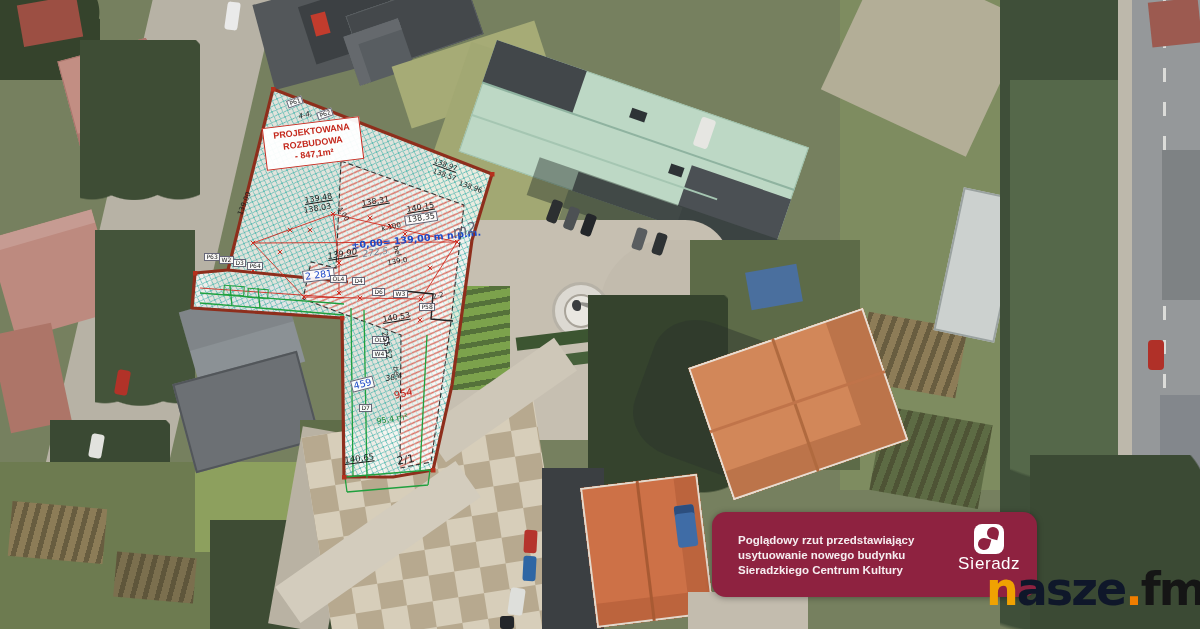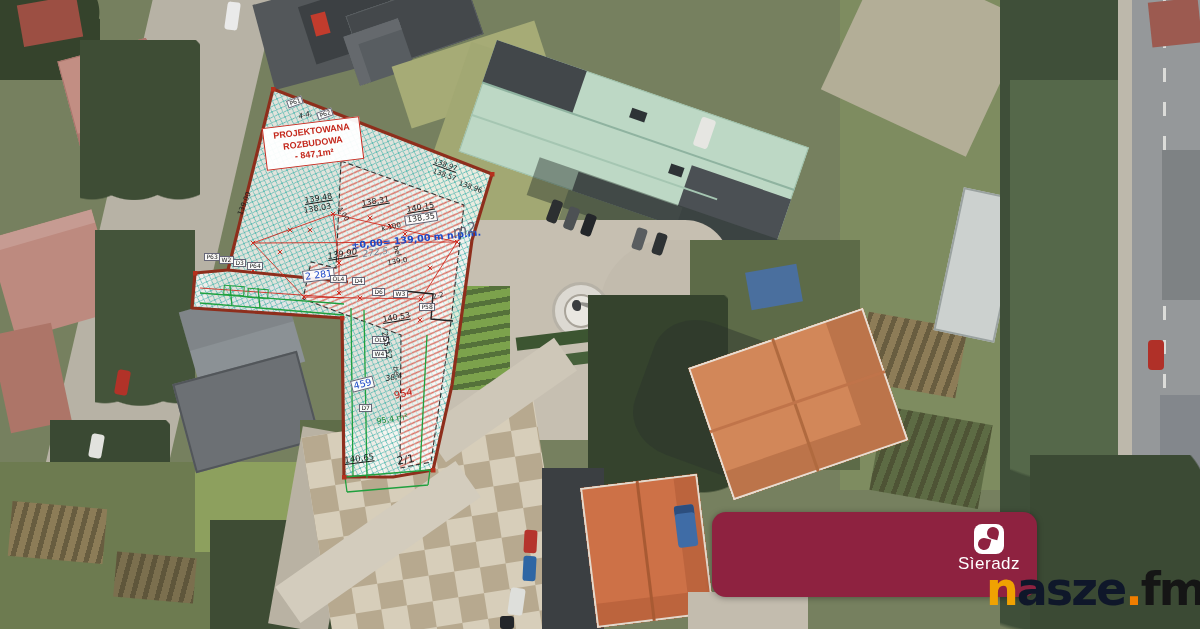--- a/index.html
+++ b/index.html
@@ -231,20 +231,25 @@
       <span class="anno anno-box" style="left: 247px; top: 262px; font-size: 6px; color: rgb(28, 28, 28);">P64</span>
     </div>
 
   <div id="project-label">
     <div>PROJEKTOWANA</div>
     <div>ROZBUDOWA</div>
     <div>- 847,1m²</div>
   </div>
 
   <div id="caption-box">
+    <div class="cap-text">
+      <div>Poglądowy rzut przedstawiający</div>
+      <div>usytuowanie nowego budynku</div>
+      <div>Sieradzkiego Centrum Kultury</div>
+    </div>
     <div id="sieradz-logo">
       <div class="logo-mark">
           <i class="s1"></i>
           <i class="s2"></i>
         </div>
       <div class="brand">Sìeradz</div>
     </div>
   </div>
 
   <div id="watermark">

